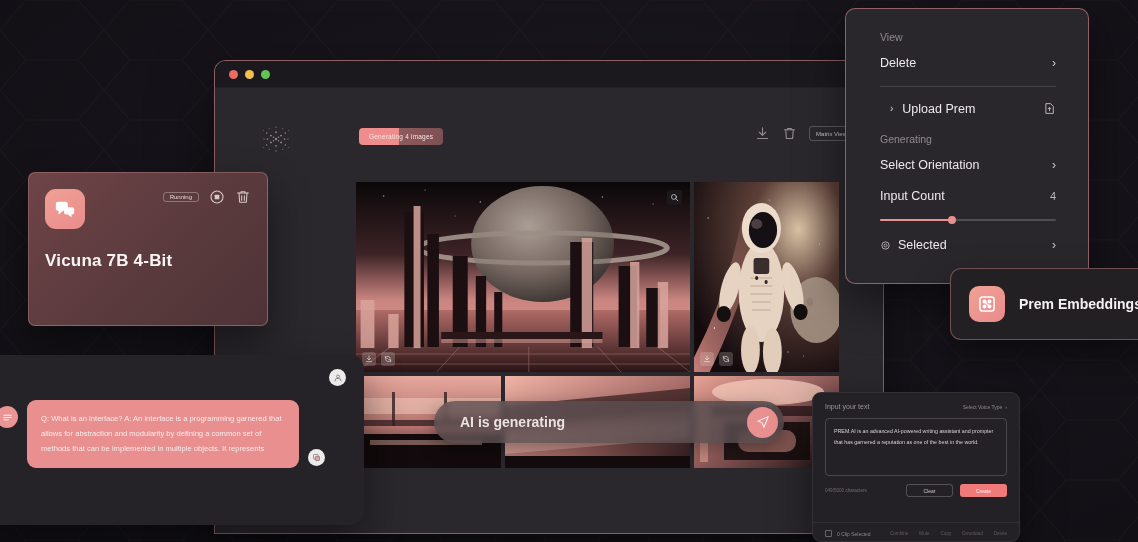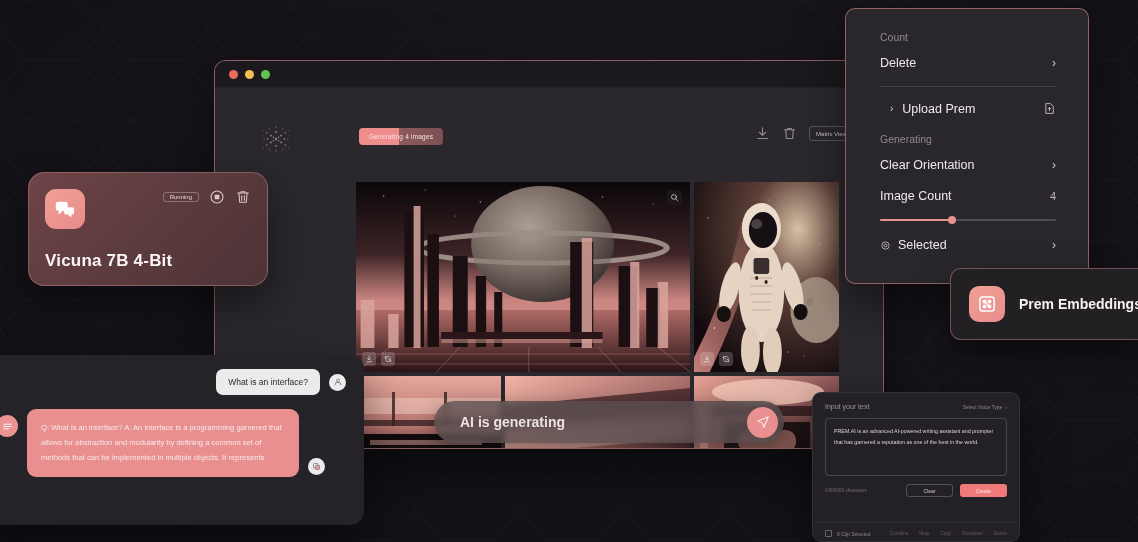--- a/index.html
+++ b/index.html
@@ -20,21 +20,21 @@
   .hexbg {
     position: absolute; inset: 0;
     opacity: .30;
     pointer-events: none;
   }
   .hexbg svg { width: 100%; height: 100%; display: block; }
 
   
   .browser {
     position: absolute; left: 214px; top: 60px;
-    width: 670px; height: 389px;
+    width: 670px; height: 474px;
     background: #232025;
     border: 1px solid rgba(228,148,150,.55);
     border-radius: 12px 12px 0 0;
     overflow: hidden;
     box-shadow: 0 24px 60px rgba(0,0,0,.55);
   }
   .browser-titlebar {
     height: 27px; background: #1b191d;
     display: flex; align-items: center; padding-left: 14px; gap: 7px;
     border-bottom: 1px solid rgba(255,255,255,.04);
@@ -132,22 +132,22 @@
     width: 31px; height: 31px; border-radius: 50%;
     background: #e99090;
     display: flex; align-items: center; justify-content: center;
     cursor: pointer;
   }
   .send-btn svg { width: 14px; height: 14px; }
 
   
   .model-card {
     position: absolute; left: 28px; top: 172px;
-    width: 240px; height: 114px;
-    border-radius: 16px;
+    width: 240px; height: 154px;
+    border-radius: 7px;
     border: 1px solid rgba(230,160,160,.35);
     background: linear-gradient(135deg, #6e4447 0%, #5a3a3d 55%, #4e3336 100%);
     box-shadow: 0 18px 40px rgba(0,0,0,.45);
     padding: 16px;
   }
   .mc-top { display: flex; align-items: flex-start; }
   .mc-icon {
     width: 40px; height: 40px; border-radius: 11px;
     background: linear-gradient(145deg, #f0a195, #e98b8b);
     display: flex; align-items: center; justify-content: center;
@@ -647,21 +647,20 @@
               <path d="M14 10v7"></path>
           </svg>
         </span>
       </div>
     </div>
     <div class="mc-title">Vicuna 7B 4-Bit</div>
   </div>
 
   <div class="chat-panel">
     <div class="chat-row-user">
-      <div class="bubble-user">What is an interface?</div>
       <span class="avatar">
         <svg viewBox="0 0 24 24" fill="none" stroke="#6f6a6d" stroke-width="1.8">
           <circle cx="12" cy="8.5" r="3.6"></circle>
             <path d="M4.5 20a7.5 7.5 0 0 1 15 0"></path>
         </svg>
       </span>
     </div>
 
     <div class="chat-row-ai">
       <span class="ai-avatar">
@@ -675,21 +674,21 @@
       <span class="copy-btn">
         <svg viewBox="0 0 24 24" fill="none" stroke="#6f6a6d" stroke-width="1.8">
           <rect x="4" y="4" width="12" height="12" rx="2"></rect>
             <rect x="9" y="9" width="11" height="11" rx="2" fill="#e9a0a0" stroke="#6f6a6d"></rect>
         </svg>
       </span>
     </div>
   </div>
 
   <div class="settings">
-    <div class="s-label">Count</div>
+    <div class="s-label">View</div>
 
     <div class="s-row">
       <span>Delete</span>
       <span class="chev">›</span>
     </div>
 
     <div class="s-divider"></div>
 
     <div class="s-row upload">
       <span class="left">
@@ -702,27 +701,27 @@
             <path d="M12 16v-6"></path>
             <path d="M9.5 12.5 12 10l2.5 2.5"></path>
         </svg>
       </span>
     </div>
 
     <div class="s-gap"></div>
     <div class="s-label">Generating</div>
 
     <div class="s-row">
-      <span>Clear Orientation</span>
+      <span>Select Orientation</span>
       <span class="chev">›</span>
     </div>
 
     <div class="s-gap"></div>
     <div class="s-row">
-      <span>Image Count</span>
+      <span>Input Count</span>
       <span class="s-count">4</span>
     </div>
 
     <div class="slider">
       <span class="fill"></span>
       <span class="knob"></span>
     </div>
 
     <div class="s-gap"></div>
     <div class="s-row">

